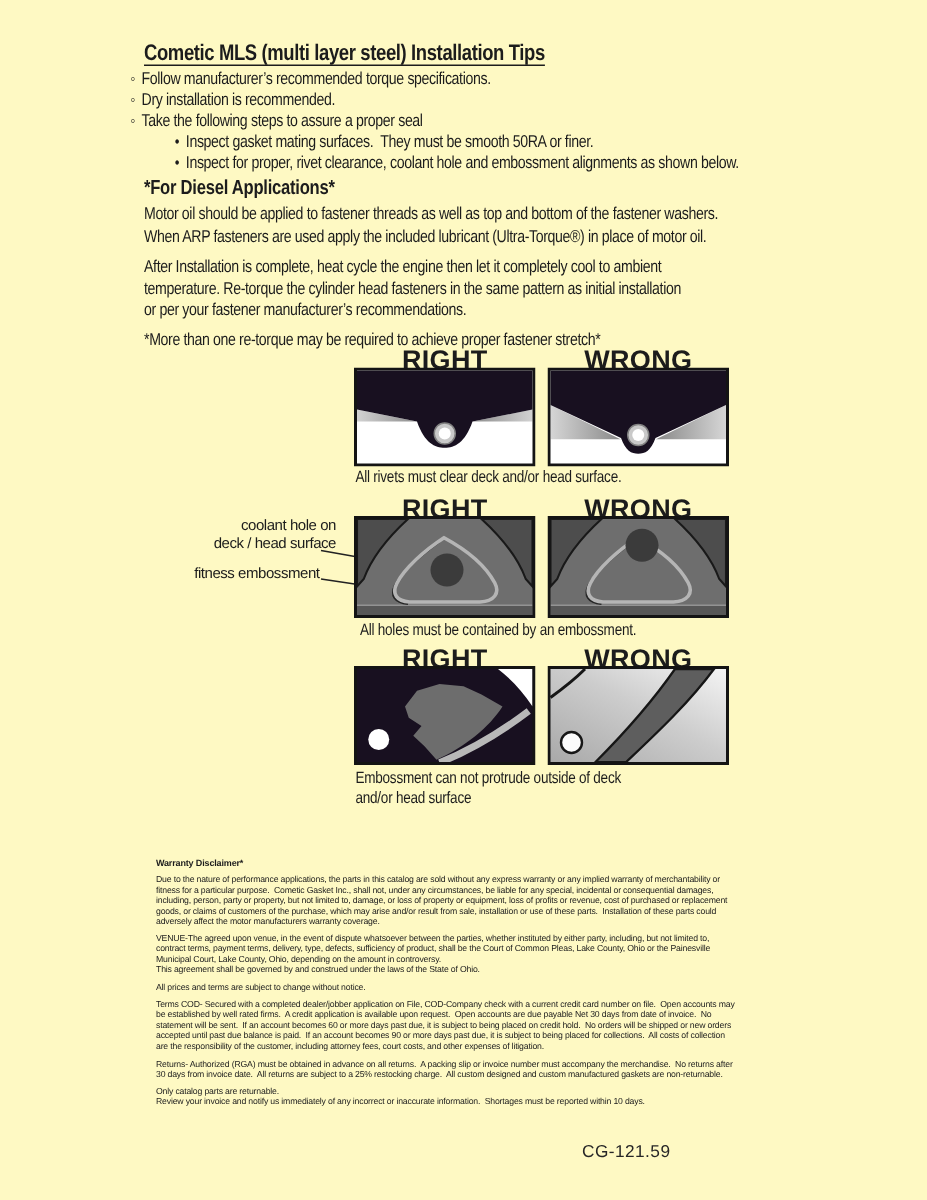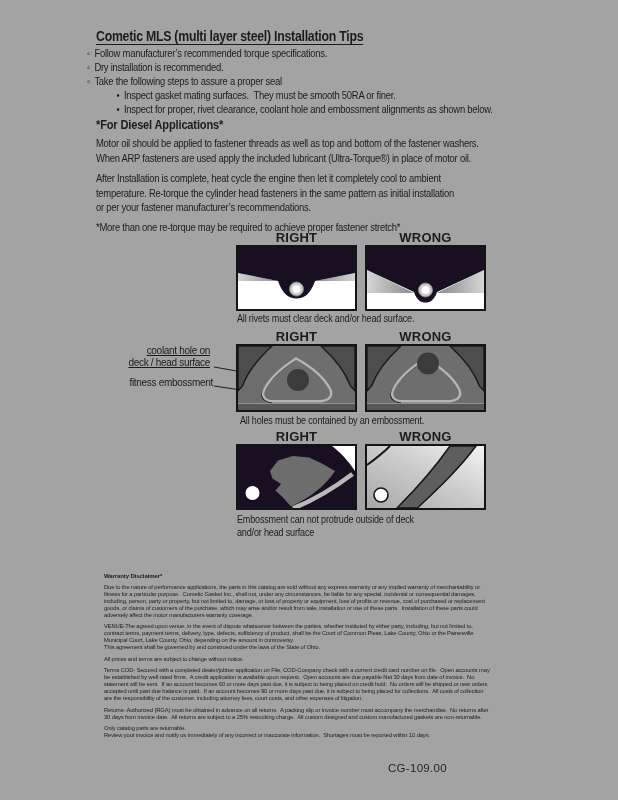--- a/index.html
+++ b/index.html
@@ -1,53 +1,53 @@
 <!DOCTYPE html>
 <html><head>
 <meta charset="utf-8">
 <style>
   html,body{margin:0;padding:0;background:#ffffff;}
-  .page{position:relative;width:618px;height:800px;background:#a3a3a3;overflow:hidden;
+  .page{position:relative;width:618px;height:800px;background:#fef9c3;overflow:hidden;
         font-family:"Liberation Sans",sans-serif;color:#1c1c1c;}
   .abs{position:absolute;}
   .cond{transform:scaleX(0.82);transform-origin:0 0;}
 
   .title{left:96px;top:27px;font-size:15px;font-weight:bold;letter-spacing:-0.3px;
          text-decoration:underline;text-underline-offset:3px;white-space:pre;}
 
   .bullets{left:87px;top:46px;font-size:11.5px;letter-spacing:-0.3px;line-height:14px;}
   .brow{display:flex;align-items:flex-start;}
   .brow.sub{margin-left:36px;}
   .bdot{width:9px;flex:0 0 9px;font-size:11px;line-height:14px;}
   .btxt{white-space:pre;}
 
   .diesel-h{left:96px;top:117px;font-size:13.5px;font-weight:bold;letter-spacing:-0.2px;white-space:pre;}
   .para{font-size:11.5px;line-height:14.5px;letter-spacing:-0.3px;white-space:pre;}
   .p1{left:96px;top:136px;}
   .p2{left:96px;top:171px;}
   .note{left:96px;top:220px;}
 
-  .dglab{width:121px;text-align:center;font-size:13px;font-weight:700;letter-spacing:0.2px;white-space:pre;}
+  .dglab{width:121px;text-align:center;font-size:18px;font-weight:700;letter-spacing:0.2px;white-space:pre;}
   .s1l{left:236px;top:230px;} .s1r{left:365px;top:230px;}
   .s2l{left:236px;top:329px;} .s2r{left:365px;top:329px;}
   .s3l{left:236px;top:429px;} .s3r{left:365px;top:429px;}
 
   .dgbox{width:121px;}
   .b1l{left:236px;top:245px;height:66px;} .b1r{left:365px;top:245px;height:66px;}
   .b2l{left:236px;top:344px;height:68px;} .b2r{left:365px;top:344px;height:68px;}
   .b3l{left:236px;top:444px;height:66px;} .b3r{left:365px;top:444px;height:66px;}
   .dgbox svg{display:block;width:121px;height:100%;}
 
   .cap{font-size:11px;letter-spacing:-0.2px;line-height:12.5px;white-space:pre;}
   .cap1{left:237px;top:312px;}
   .cap2{left:240px;top:414px;}
   .cap3{left:237px;top:513px;}
 
   .co{font-size:10px;letter-spacing:-0.3px;line-height:11.5px;text-align:right;width:94px;white-space:pre;}
-  .co1{left:116px;top:345px;text-decoration:underline;}
+  .co1{left:130px;top:345px;}
   .co2{left:119px;top:377px;}
   .colines{left:213px;top:344px;width:85px;height:56px;pointer-events:none;}
 
   .fp-wrap{left:104px;top:573px;width:440px;}
   .fp-h{font-size:6px;font-weight:bold;letter-spacing:-0.1px;white-space:pre;}
   .fp{font-size:5.8px;line-height:7px;letter-spacing:-0.12px;white-space:pre;margin-top:4.5px;}
 
   .code{left:388px;top:762px;font-size:11.5px;letter-spacing:0.3px;color:#262626;white-space:pre;}
 </style>
 </head>
@@ -223,15 +223,15 @@
 be established by well rated firms.  A credit application is available upon request.  Open accounts are due payable Net 30 days from date of invoice.  No
 statement will be sent.  If an account becomes 60 or more days past due, it is subject to being placed on credit hold.  No orders will be shipped or new orders
 accepted until past due balance is paid.  If an account becomes 90 or more days past due, it is subject to being placed for collections.  All costs of collection
 are the responsibility of the customer, including attorney fees, court costs, and other expenses of litigation.</div>
     <div class="fp">Returns- Authorized (RGA) must be obtained in advance on all returns.  A packing slip or invoice number must accompany the merchandise.  No returns after
 30 days from invoice date.  All returns are subject to a 25% restocking charge.  All custom designed and custom manufactured gaskets are non-returnable.</div>
     <div class="fp">Only catalog parts are returnable.
 Review your invoice and notify us immediately of any incorrect or inaccurate information.  Shortages must be reported within 10 days.</div>
   </div>
 
-  <div class="abs code">CG-109.00</div>
+  <div class="abs code">CG-121.59</div>
 
 </div>
 
 </body></html>

